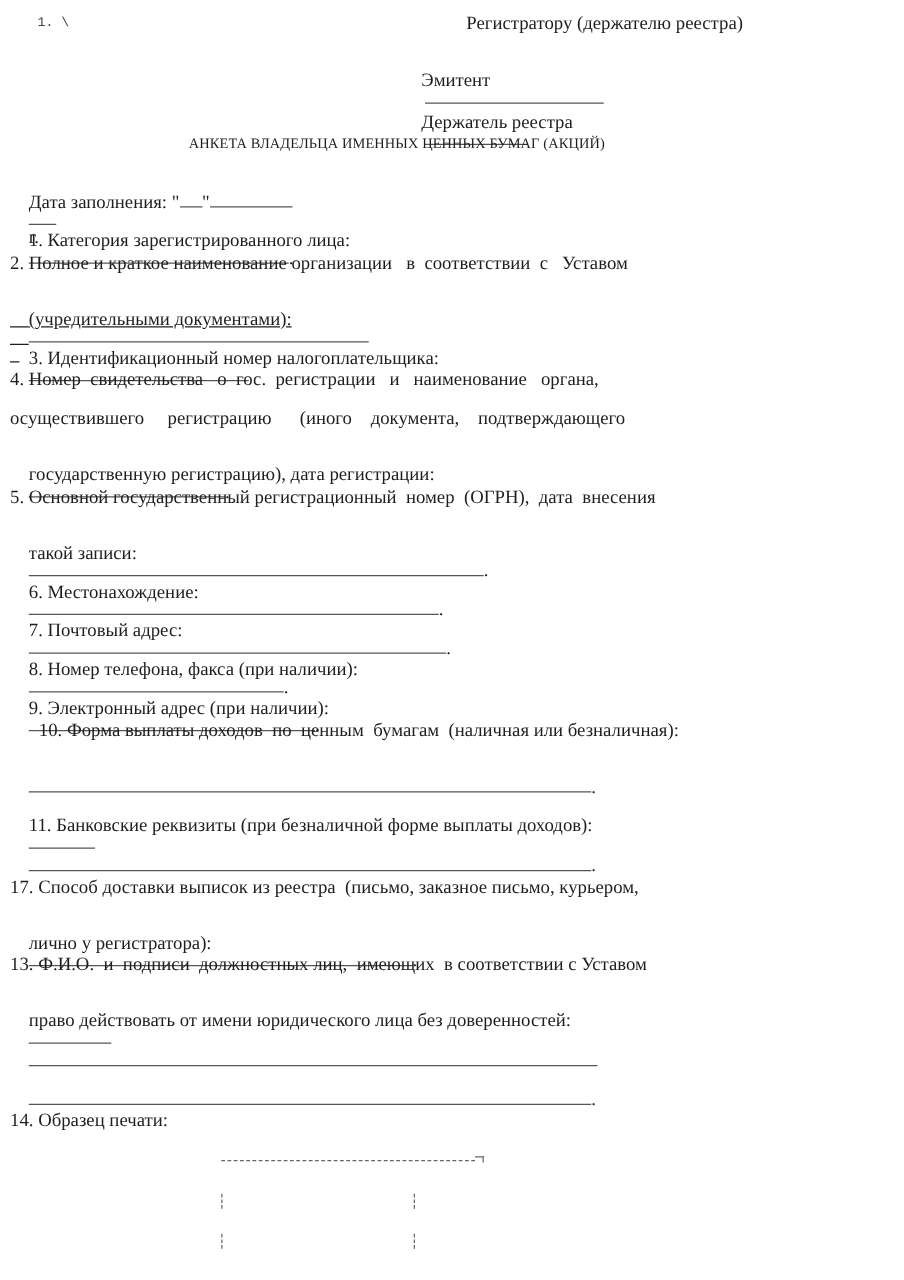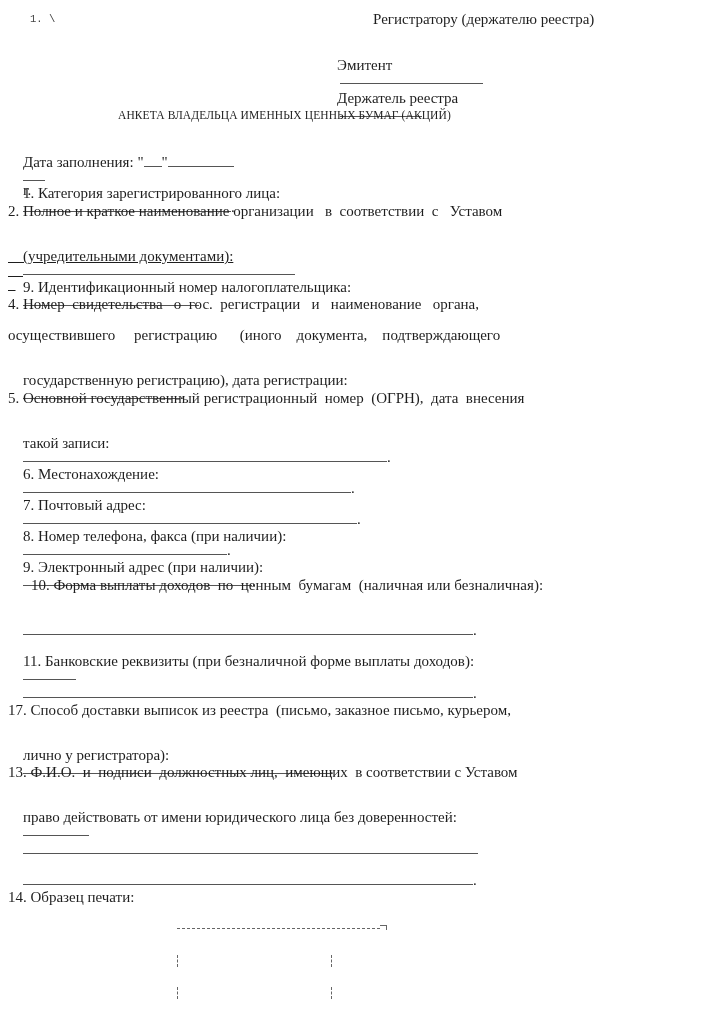--- a/index.html
+++ b/index.html
@@ -30,20 +30,21 @@
     color: #1e1e1e;
   }
   .mono {
     font-family: "Liberation Mono", "DejaVu Sans Mono", monospace;
     font-size: 10.5px;
     color: #444;
   }
   .title {
     font-size: 11.5px;
     letter-spacing: 0.1px;
+    margin-left: 33px;
   }
   .blank {
     display: inline-block;
     border-bottom: 1px solid #555;
     height: 9px;
     vertical-align: baseline;
   }
   .stamp-top {
     position: absolute;
     left: 177px;
@@ -98,21 +99,21 @@
     <span class="blank" style="width:208px;"></span><span>.</span>
   </div>
 
   <div class="line" style="left:8px; top:204px;">2. Полное и краткое наименование организации   в  соответствии  с   Уставом</div>
   <div class="line" style="left:8px; top:235px;text-decoration:underline;">
     <span>(учредительными документами):</span>
     <span class="blank" style="width:272px;"></span>
   </div>
 
   <div class="line" style="left:8px; top:266px;">
-    <span>9. Идентификационный номер налогоплательщика:</span>
+    <span>3. Идентификационный номер налогоплательщика:</span>
     <span class="blank" style="width:176px;"></span>
   </div>
 
   <div class="line" style="left:8px; top:297px;">4. Номер  свидетельства   о  гос.  регистрации   и   наименование   органа,</div>
   <div class="line" style="left:8px; top:328px;">осуществившего     регистрацию      (иного    документа,    подтверждающего</div>
   <div class="line" style="left:8px; top:359px;">
     <span>государственную регистрацию), дата регистрации:</span>
     <span class="blank" style="width:157px;"></span><span>.</span>
   </div>
 

